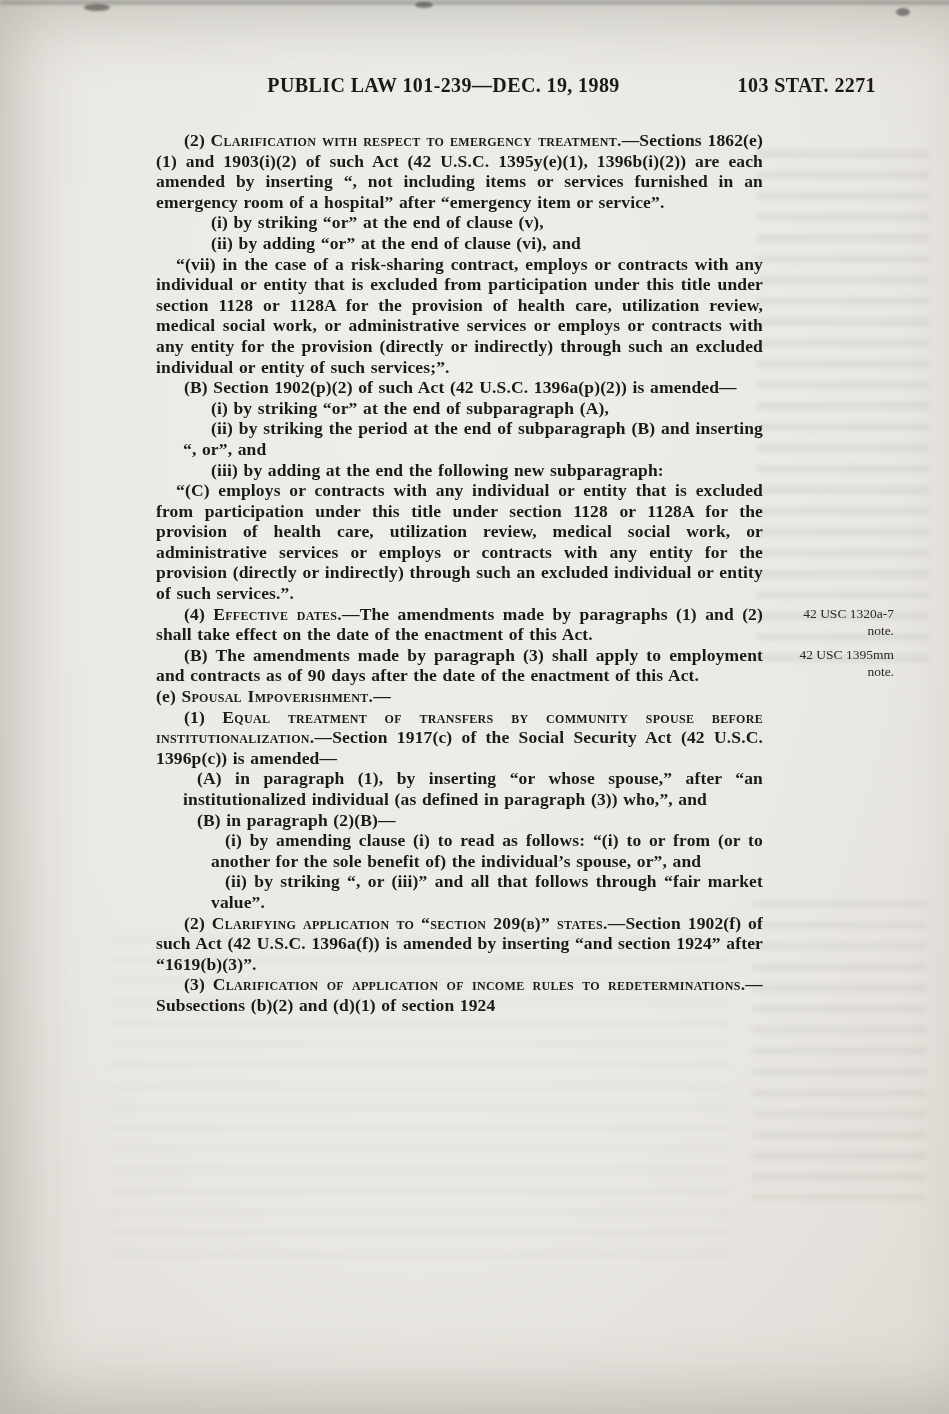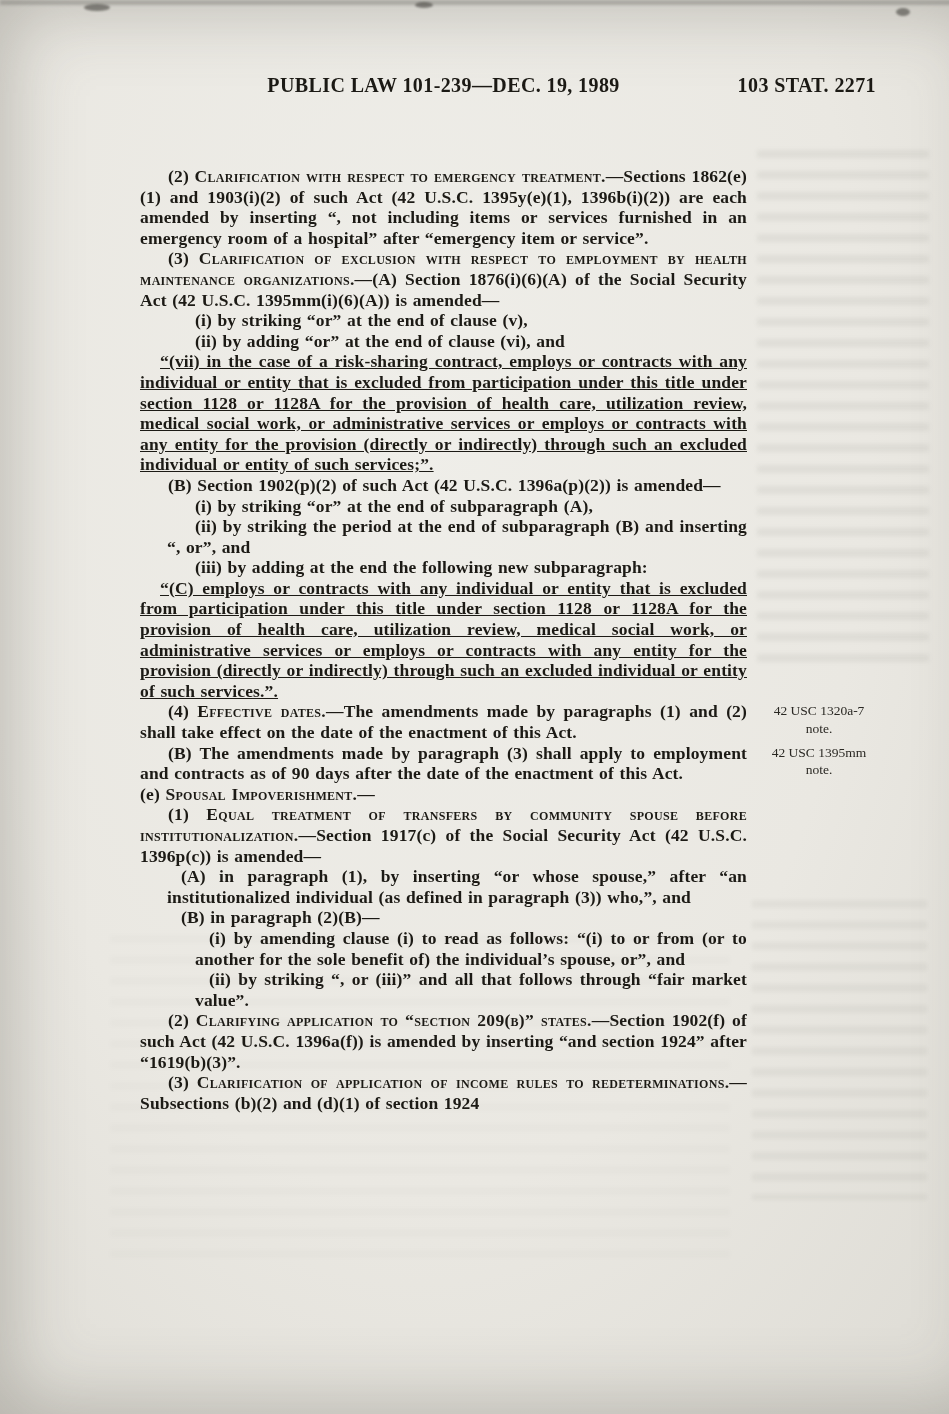--- a/index.html
+++ b/index.html
@@ -42,36 +42,36 @@
   .bleed-3 { left: 752px; top: 900px; width: 175px; height: 300px; opacity: 0.45; }
 
   .header-row {
     position: absolute; top: 74px; left: 140px; width: 736px;
     font-weight: bold; font-size: 20px; letter-spacing: 0.4px;
   }
   .law-title { position: absolute; left: 0; top: 0; width: 607px; text-align: center; white-space: nowrap; }
   .stat-page { position: absolute; right: 0; top: 0; white-space: nowrap; }
 
   .content {
-    position: absolute; left: 140px; top: 130px; width: 740px;
+    position: absolute; left: 156px; top: 130px; width: 740px;
     font-size: 17.5px; line-height: 20.6px; font-weight: bold;
-    letter-spacing: 0.15px; word-spacing: 1px; margin-top: 36px;
+    letter-spacing: 0.15px; word-spacing: 1px;
   }
   .para { margin: 0; width: 607px; text-align: justify; position: relative; }
   .sc { font-variant: small-caps; letter-spacing: 0.3px; }
   .l0  { text-indent: 0; }
   .l1  { text-indent: 28px; }
-  .q   { text-indent: 20px; text-decoration: underline; }
+  .q   { text-indent: 20px; }
   .l2  { margin-left: 27px; width: 580px; text-indent: 28px; }
   .l2b { margin-left: 27px; width: 580px; text-indent: 14px; }
   .l3  { margin-left: 55px; width: 552px; text-indent: 14px; }
   .margin-note {
     position: absolute; left: 620px; top: 1px; width: 118px;
     font-size: 13.5px; line-height: 1.3; font-weight: normal;
-    letter-spacing: 0; word-spacing: 0; text-align: center; text-indent: 0;
+    letter-spacing: 0; word-spacing: 0; text-align: right; text-indent: 0;
     color: #2a2823;
   }
 </style>
 </head>
 <body>
 
 <div class="page">
 
   <div class="top-edge"></div>
   <div class="speck speck-1"></div>
@@ -83,21 +83,20 @@
 
   <div class="header-row">
     <span class="law-title">PUBLIC LAW 101-239—DEC. 19, 1989</span>
     <span class="stat-page">103 STAT. 2271</span>
   </div>
 
   <div class="content">
 
     <p class="para l1"><span>(2) </span><span class="sc">Clarification with respect to emergency treatment.</span><span>—Sections 1862(e)(1) and 1903(i)(2) of such Act (42 U.S.C. 1395y(e)(1), 1396b(i)(2)) are each amended by inserting “, not including items or services furnished in an emergency room of a hospital” after “emergency item or service”.</span></p>
 
-    <p class="para l1"><span>(3) </span><span class="sc">Clarification of exclusion with respect to employment by health maintenance organizations.</span><span>—(A) Section 1876(i)(6)(A) of the Social Security Act (42 U.S.C. 1395mm(i)(6)(A)) is amended—</span></p>
 
     <p class="para l2"><span>(i) by striking “or” at the end of clause (v),</span></p>
     <p class="para l2"><span>(ii) by adding “or” at the end of clause (vi), and</span></p>
 
     <p class="para q"><span>“(vii) in the case of a risk-sharing contract, employs or contracts with any individual or entity that is excluded from participation under this title under section 1128 or 1128A for the provision of health care, utilization review, medical social work, or administrative services or employs or contracts with any entity for the provision (directly or indirectly) through such an excluded individual or entity of such services;”.</span></p>
 
     <p class="para l1"><span>(B) Section 1902(p)(2) of such Act (42 U.S.C. 1396a(p)(2)) is amended—</span></p>
 
     <p class="para l2"><span>(i) by striking “or” at the end of subparagraph (A),</span></p>
     <p class="para l2"><span>(ii) by striking the period at the end of subparagraph (B) and inserting “, or”, and</span></p>

